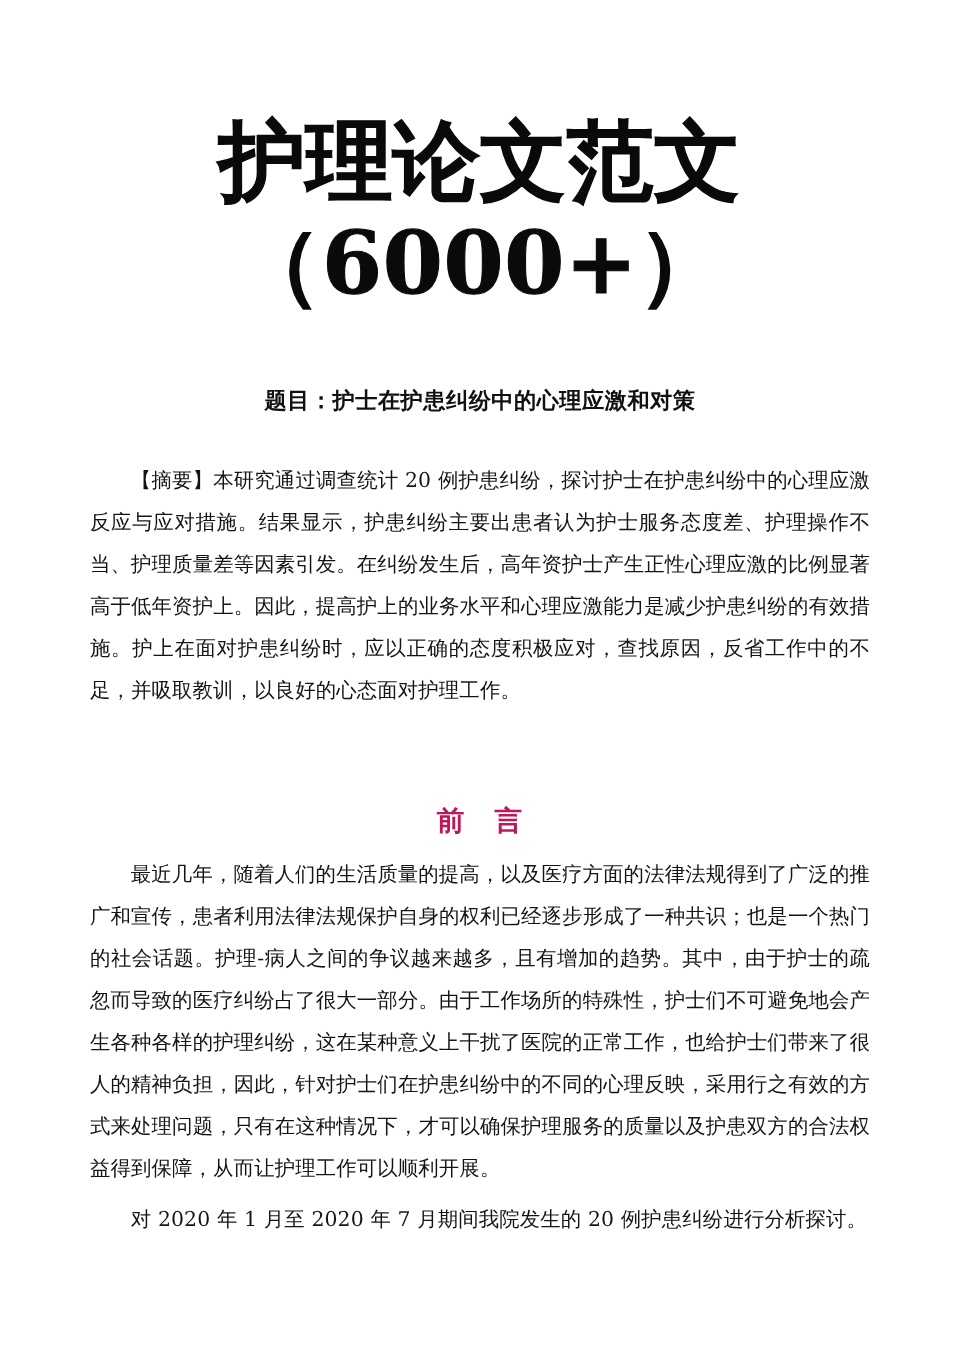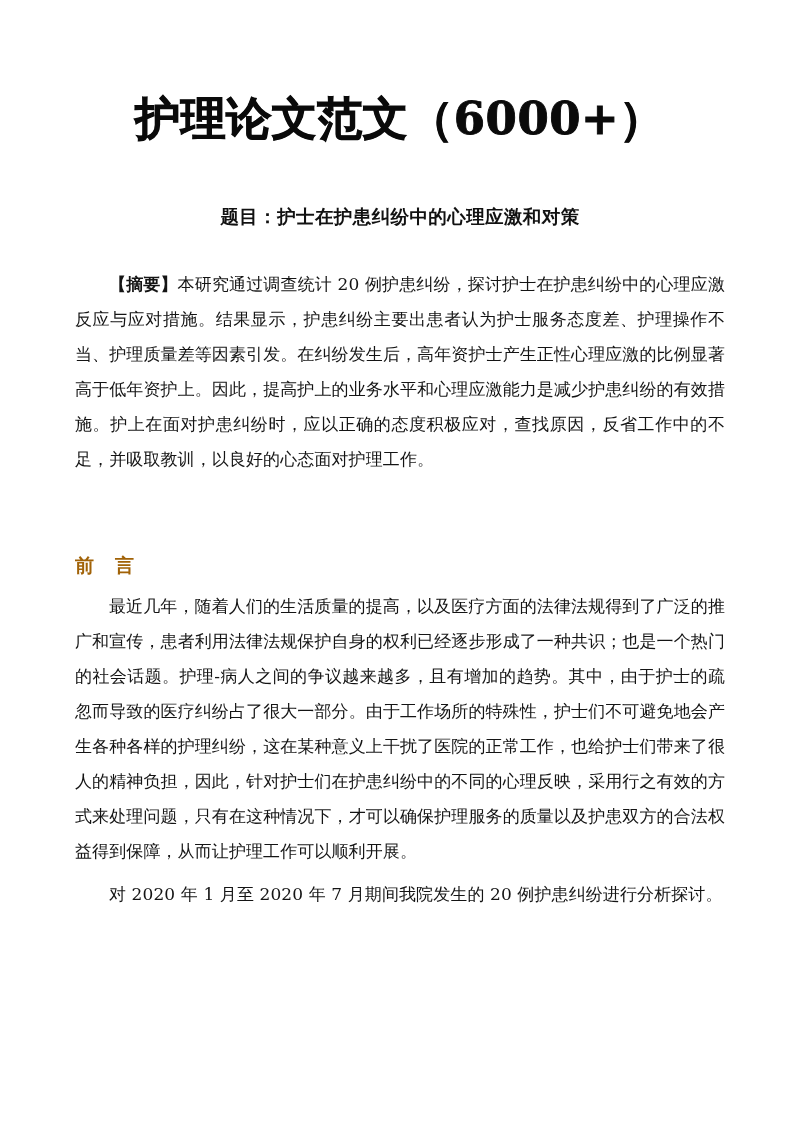--- a/index.html
+++ b/index.html
@@ -32,33 +32,33 @@
     width: 650px;
   }
 
   
   .doc-title {
     margin: 0;
     padding-top: 92px;
     text-align: center;
     font-family: "DejaVu Serif", "Liberation Serif", serif;
     font-weight: 700;
-    font-size: 45px;
+    font-size: 72px;
     line-height: 1.18;
     letter-spacing: 0.5px;
     color: #0a0a0a;
     -webkit-text-stroke: 0.9px #0a0a0a;
   }
 
   
   .doc-subtitle {
     margin: 0;
     padding-top: 60px;
     text-align: center;
-    font-family: Liberation Mono, monospace;
+    font-family: Liberation Serif, serif;
     font-weight: 700;
     font-size: 18.5px;
     line-height: 1.5;
     letter-spacing: 0.4px;
     color: #111111;
   }
 
   
   .para {
     margin: 0;
@@ -75,32 +75,33 @@
 
   .abstract-block {
     padding-top: 34px;
   }
   .keywords-block {
     padding-top: 0;
   }
 
   .label-bold {
     font-family: "DejaVu Serif", "Liberation Serif", serif;
-    font-weight: 700;
+    font-weight: 400;
   }
 
   
   .section-heading {
     margin: 0;
+    text-align: center;
     font-family: "DejaVu Sans", "Liberation Sans", sans-serif;
     font-weight: 700;
-    font-size: 19px;
+    font-size: 23px;
     line-height: 1.5;
     letter-spacing: 1px;
-    color: #a16207;
+    color: #be185d;
   }
   .section-heading.preface {
     padding-top: 74px;
   }
   .section-heading.materials {
     padding-top: 28px;
   }
 
   .subsection-heading {
     margin: 0;

